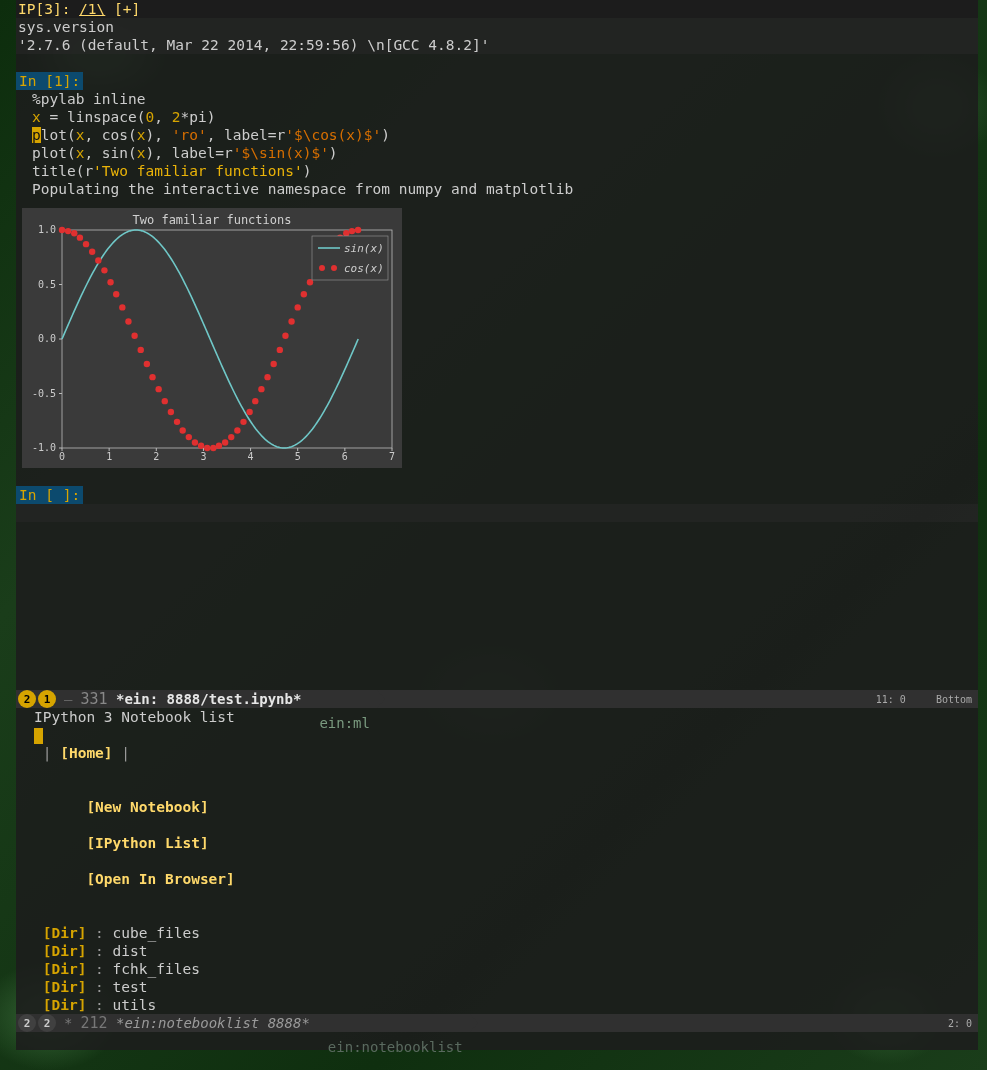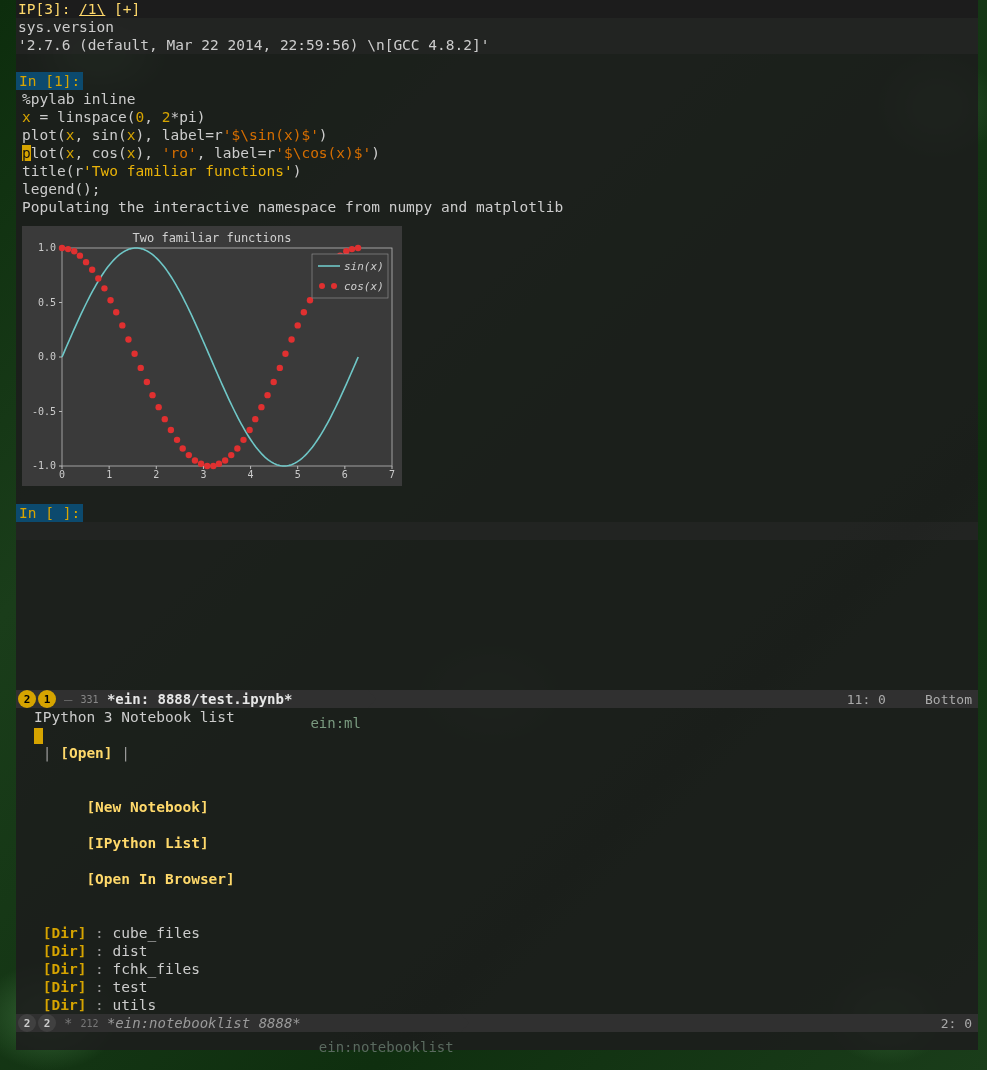--- a/index.html
+++ b/index.html
@@ -55,63 +55,63 @@
   display: inline-flex; align-items: center; justify-content: center;
   width: 18px; height: 18px; border-radius: 50%;
   font-size: 11px; font-weight: bold; margin-left: 2px;
 }
 .ml-badge.y { background: #d6a400; color: #000; }
 .ml-badge.d { background: #404040; color: #ccc; }
 .ml-sep { color: #666; margin: 0 8px; }
 .ml-buf { color: #e6e6e6; font-weight: bold; }
 .ml-buf-dim { color: #9a9a9a; font-style: italic; }
 .ml-mode { color: #7a9a7f; margin-left: 18px; margin-top: 48px; }
-.ml-right { position: absolute; right: 6px; color: #aaa; font-size: 13px; }
+.ml-right { position: absolute; right: 6px; color: #aaa; font-size: 10px; }
 .ml-chevron {
   display: inline-block; width: 0; height: 0;
   border-top: 9px solid transparent;
   border-bottom: 9px solid transparent;
   border-left: 10px solid #303030;
   margin-left: 6px;
 }
 .tabbar {
   background: #1c1c1c;
   color: #ccc;
   padding: 0 2px;
   height: 18px;
 }
 .tabbar .lab { color: #ffd96b; }
 .tabbar .active { text-decoration: underline; color: #ffd96b; }
 .cell-out-bg { background: rgba(40,40,40,0.55); padding: 0 2px; }
 .cell-prompt {
   background: #0c4a6e; color: #d8a400; display: inline-block;
   padding: 0 3px;
 }
-.code { padding: 0 6px; }
+.code { padding: 0 16px; }
 .py-var { color: #d6a400; }
 .py-str { color: #d66e00; }
 .py-str2 { color: #eab308; }
 .hl { background: #d6a400; color: #111; }
 .plot {
   margin: 10px 0 0 6px;
   width: 380px; height: 260px;
   background: #3a3a3a;
   position: relative;
 }
 .plot svg { position: absolute; inset: 0; }
 .nblist { padding: 0 18px; color: #ccc; }
 .nb-head { color: #ccc; }
 .nb-cursor { background: #d6a400; display: inline-block; width: 9px; height: 16px; vertical-align: middle; }
 .nb-link { color: #ffd96b; font-weight: bold; }
 .nb-dim { color: #999; }
 .nb-btn { color: #ffd96b; font-weight: bold; }
 .nb-dir { color: #d6a400; font-weight: bold; }
 .nb-entry { color: #ccc; }
 .row { white-space: pre; }
-.small { font-size: 10px; }
+.small { font-size: 15px; }
 </style>
 </head>
 <body>
 
 <div class="bg-leaves"></div>
 
 <div class="editor">
 
   <div class="pane pane-top">
     <div class="tabbar row"><span class="lab">IP[3]: </span><span class="active">/1\</span> <span class="lab">[+]</span></div>
@@ -119,24 +119,23 @@
     <div class="cell-out-bg">
       <div class="row">sys.version</div>
       <div class="row">'2.7.6 (default, Mar 22 2014, 22:59:56) \n[GCC 4.8.2]'</div>
     </div>
     <div class="row">&nbsp;</div>
 
     <div class="row"><span class="cell-prompt">In [1]:</span></div>
     <div class="code">
       <div class="row">%pylab inline</div>
       <div class="row"><span class="py-var">x</span><span> = linspace(</span><span class="py-var">0</span><span>, </span><span class="py-var">2</span><span>*pi)</span></div>
+      <div class="row"><span class="hl">p</span><span>lot(</span><span class="py-var">x</span><span>, cos(</span><span class="py-var">x</span><span>), </span><span class="py-str">'ro'</span><span>, label=r</span><span class="py-str">'$\cos(x)$'</span><span>)</span></div>
       <div class="row"><span>plot(</span><span class="py-var">x</span><span>, sin(</span><span class="py-var">x</span><span>), label=r</span><span class="py-str">'$\sin(x)$'</span><span>)</span></div>
-      <div class="row"><span class="hl">p</span><span>lot(</span><span class="py-var">x</span><span>, cos(</span><span class="py-var">x</span><span>), </span><span class="py-str">'ro'</span><span>, label=r</span><span class="py-str">'$\cos(x)$'</span><span>)</span></div>
       <div class="row"><span>title(r</span><span class="py-str2">'Two familiar functions'</span><span>)</span></div>
-      <div class="row">legend();</div>
     </div>
     <div class="row code">Populating the interactive namespace from numpy and matplotlib</div>
 
     <div class="plot">
       <svg viewBox="0 0 380 260">
         <text x="190" y="16" text-anchor="middle" fill="#d0d0d0" font-size="12">Two familiar functions</text>
         <rect x="40" y="22" width="330" height="218" fill="none" stroke="#bbb" stroke-width="0.8"></rect>
 
         <g id="yticks" font-size="10" fill="#ccc" text-anchor="end">
             <text x="34" y="243">-1.0</text>
@@ -250,21 +249,21 @@
     </div>
     <div class="ml-right">
       <span>11: 0</span>&nbsp;&nbsp;&nbsp;&nbsp;
       <span>Bottom</span>
     </div>
   </div>
 
   <div class="pane pane-bottom nblist">
     <div class="row nb-head">IPython 3 Notebook list</div>
     <div class="row"><span class="nb-cursor"></span></div>
-    <div class="row"><span class="nb-dim"> | </span><span class="nb-link">[Open]</span><span class="nb-dim"> |</span></div>
+    <div class="row"><span class="nb-dim"> | </span><span class="nb-link">[Home]</span><span class="nb-dim"> |</span></div>
     <div class="row">&nbsp;</div>
     <div class="row">
       <span class="nb-btn">[New Notebook]</span>
       <span> </span>
       <span class="nb-btn">[IPython List]</span>
       <span> </span>
       <span class="nb-btn">[Open In Browser]</span>
     </div>
     <div class="row">&nbsp;</div>
     <div id="nb-entries">

